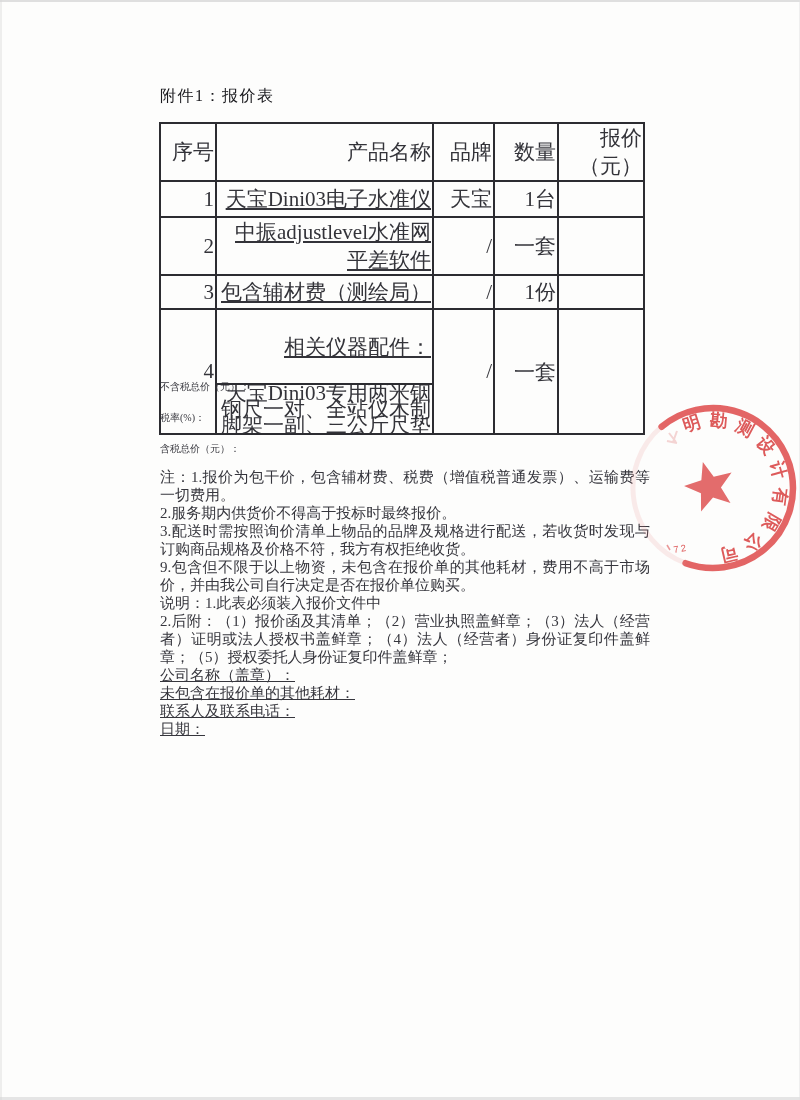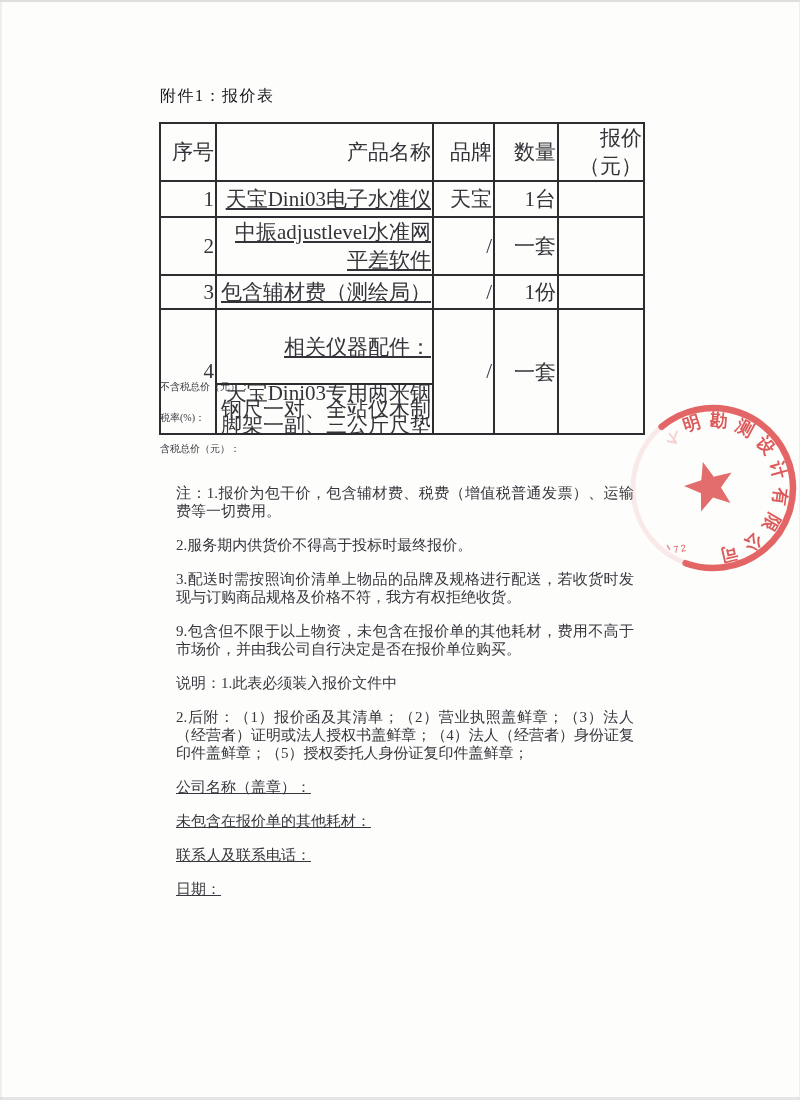--- a/index.html
+++ b/index.html
@@ -52,21 +52,21 @@
     font-size:10px;line-height:19px;color:#36363d;
   }
   .totals{position:absolute;left:160px;top:0;width:500px;}
   .tot1{top:377px;} .tot2{top:408px;} .tot3{top:439px;text-align:center;}
 
   .notes{
     position:absolute;left:160px;top:468px;width:490px;
     font-size:15px;line-height:18px;color:#36363d;
     text-align:justify;
   }
-  .notes p{margin:16px;}
+  .notes p{margin:0;}
   .notes p.sig{text-align:left;text-decoration:underline;}
 
   .seal{position:absolute;left:620px;top:395px;}
 </style>
 </head>
 <body>
 
 <div class="page">
   <div class="edge-top"></div>
   <div class="edge-bottom"></div>

